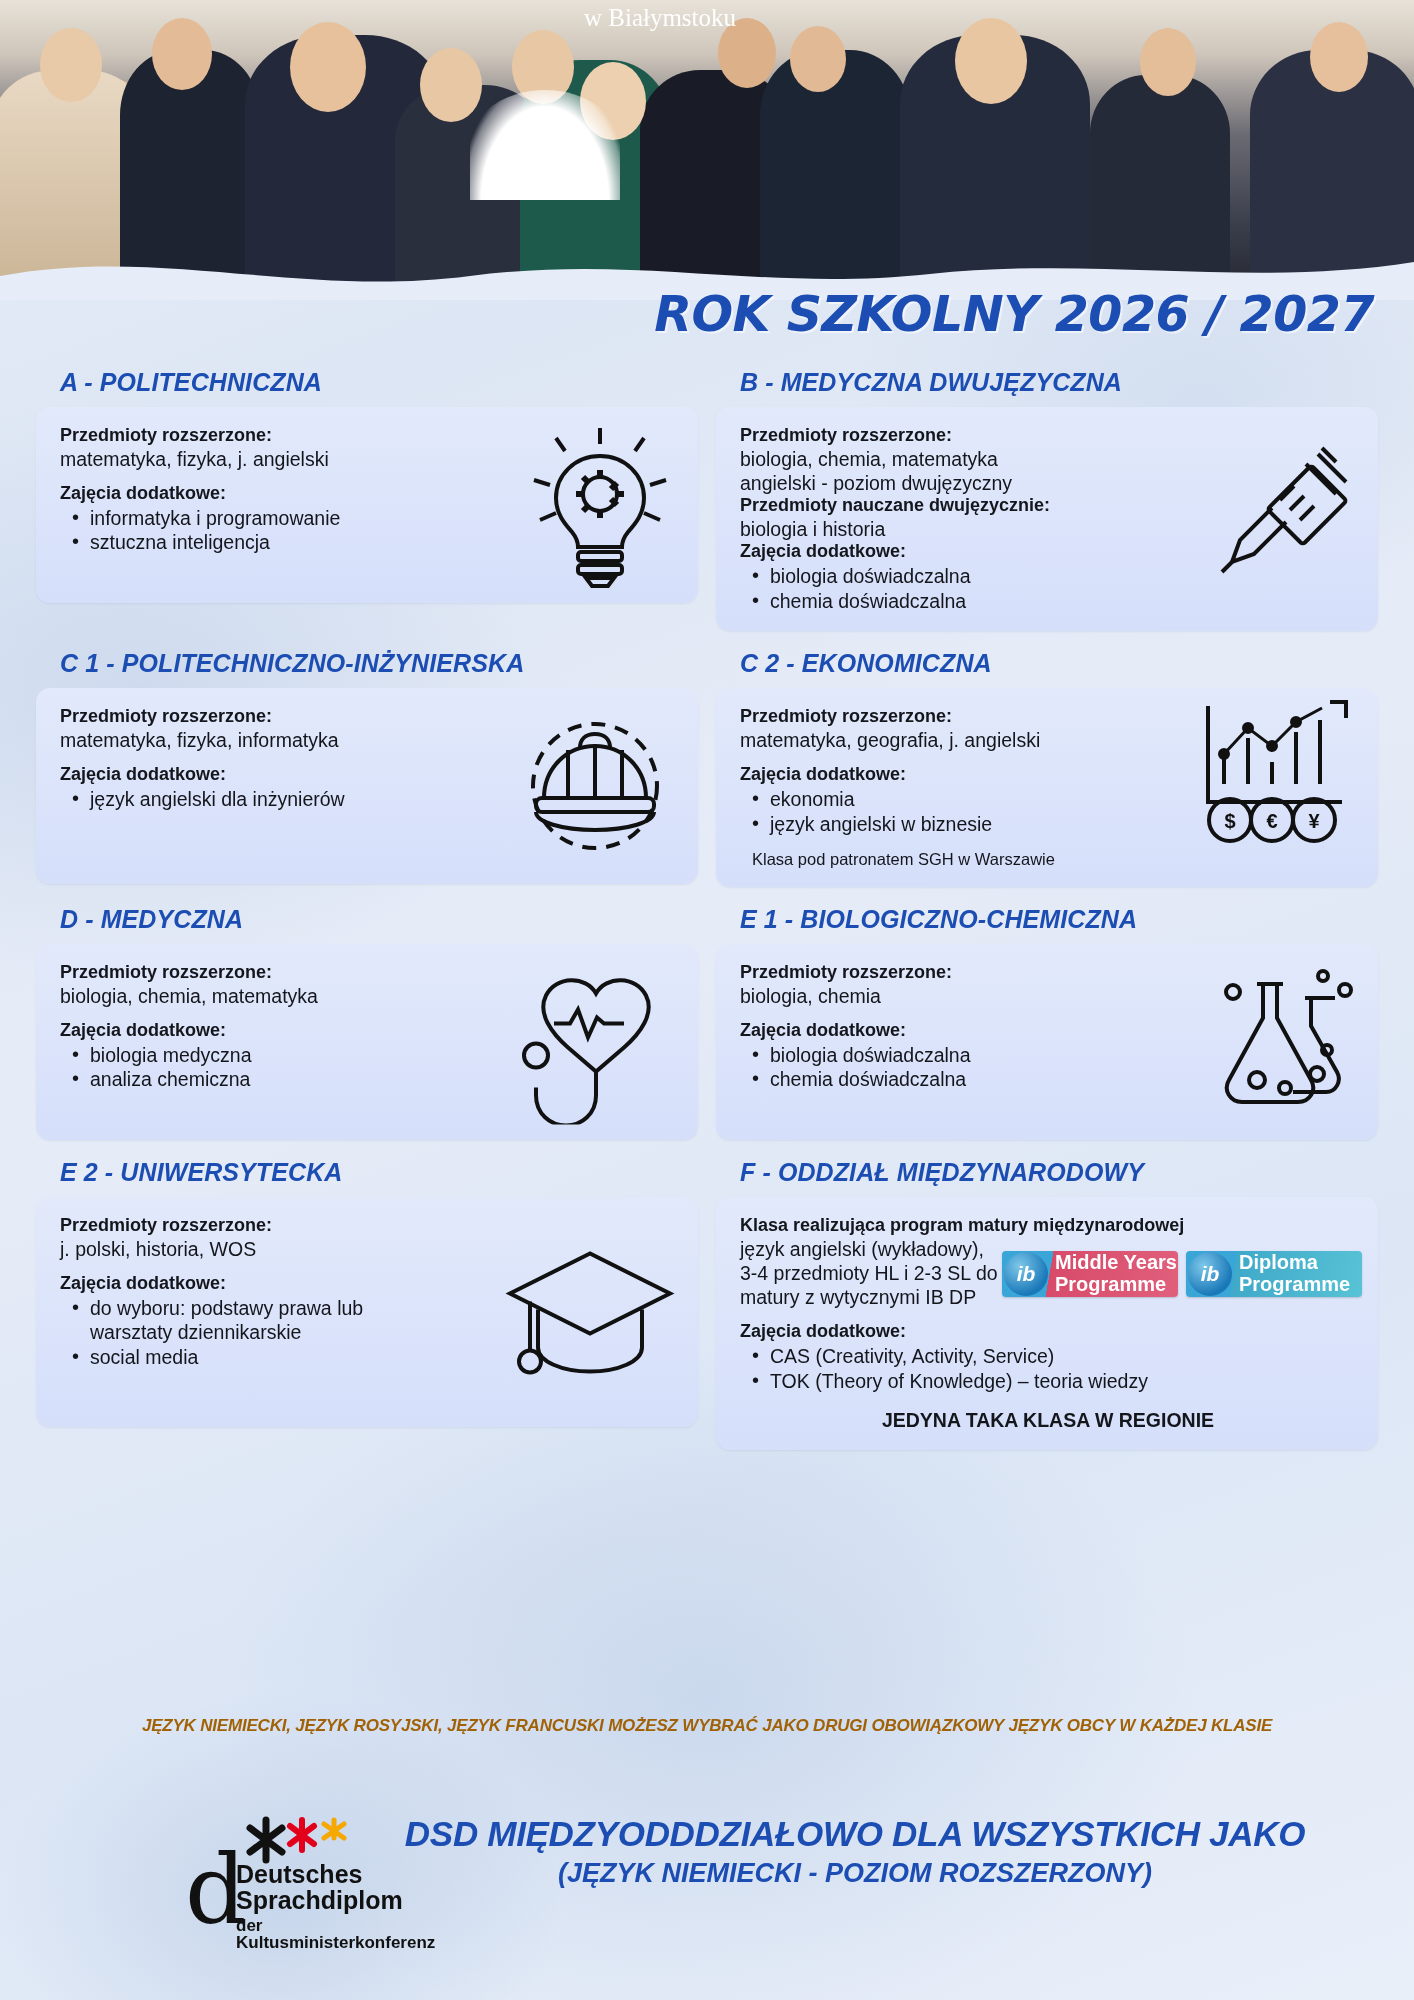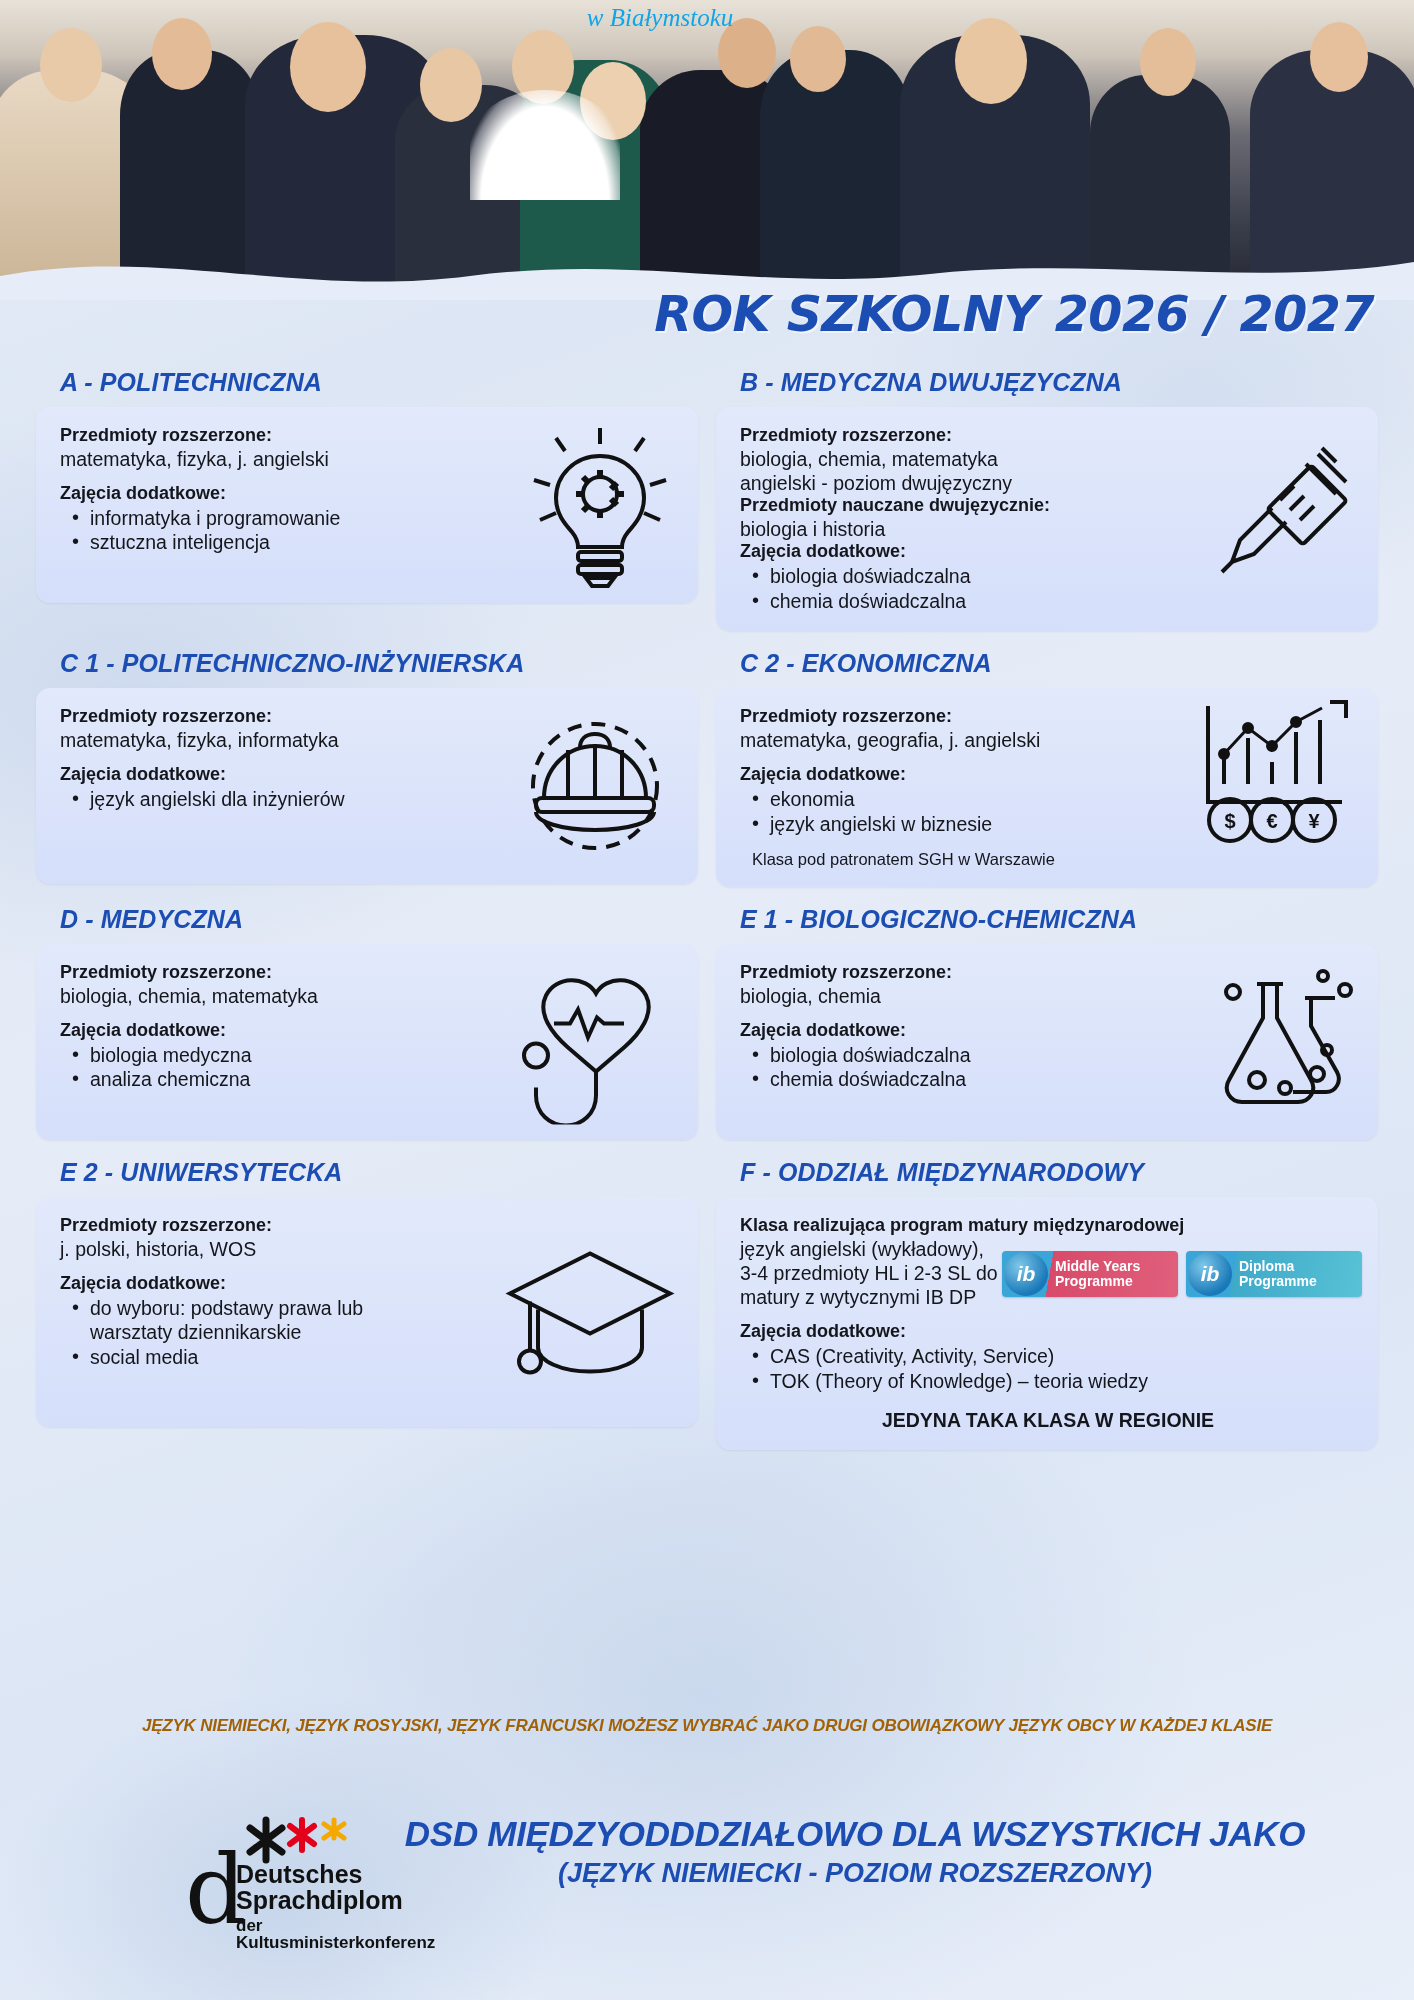--- a/index.html
+++ b/index.html
@@ -168,21 +168,21 @@
     width: 44px; height: 44px; margin-left: 2px;
     border-radius: 50%;
     background: radial-gradient(circle at 35% 32%, #7ec8ea, #1978b8 70%);
     color: #fff; font-weight: 700; font-style: italic;
     font-size: 21px; display:flex; align-items:center; justify-content:center;
     flex: 0 0 auto;
   }
   .ib-badge .ib-text {
     flex: 1;
     color: #fff;
-    font-size: 14px;
+    font-size: 20px;
     font-weight: 700;
     line-height: 1.08;
     padding-left: 7px;
   }
   .ib-badge.myp { background: linear-gradient(100deg,#3aa6d8 0%, #3aa6d8 28%, #d84a6a 28%, #e0607c 100%); }
   .ib-badge.dp  { background: linear-gradient(100deg,#3aa6d8 0%, #3aa6d8 28%, #3fa9c9 28%, #58c2d6 100%); }
   .jedyna {
     text-align: center;
     font-size: 19.5px;
     font-weight: 800;
@@ -280,21 +280,21 @@
     <div class="head" style="left:790px;top:26px;width:56px;height:66px;background:#e2b995;"></div>
     <div class="body-sil" style="left:900px;width:190px;height:265px;background:#232b3c;"></div>
     <div class="head" style="left:955px;top:18px;width:72px;height:86px;background:#e9c6a2;"></div>
     <div class="body-sil" style="left:1090px;width:140px;height:225px;background:#242a38;"></div>
     <div class="head" style="left:1140px;top:28px;width:56px;height:68px;background:#e4bd99;"></div>
     <div class="body-sil" style="left:1250px;width:170px;height:250px;background:#2b3143;"></div>
     <div class="head" style="left:1310px;top:22px;width:58px;height:70px;background:#e6c09c;"></div>
 
     <div style="position:absolute;left:470px;bottom:100px;width:150px;height:110px;background:radial-gradient(ellipse at 50% 100%, #fff 0 60%, rgba(255,255,255,0.4) 75%, transparent 80%);border-radius:50% 50% 0 0;"></div>
   </div>
-  <div style="position:absolute;left:500px;top:4px;width:320px;height:36px;font-family:'Liberation Serif',serif;font-style:italic;font-size:25px;color:#0ea5e9;text-align:center;">w Białymstoku</div>
+  <div style="position:absolute;left:500px;top:4px;width:320px;height:36px;font-family:'Liberation Serif',serif;font-size:25px;color:#ffffff;text-align:center;">w Białymstoku</div>
   <svg class="photo-wave" viewBox="0 0 1414 70" preserveAspectRatio="none">
     <path d="M0,44 C160,14 300,66 470,44 C640,22 760,60 930,42 C1100,24 1250,56 1414,30 L1414,70 L0,70 Z" fill="#e7edf8"></path>
   </svg>
 </div>
 
 <div class="title-row">
   <div class="year">ROK SZKOLNY 2026 / 2027</div>
 </div>
 
 <div class="grid">

